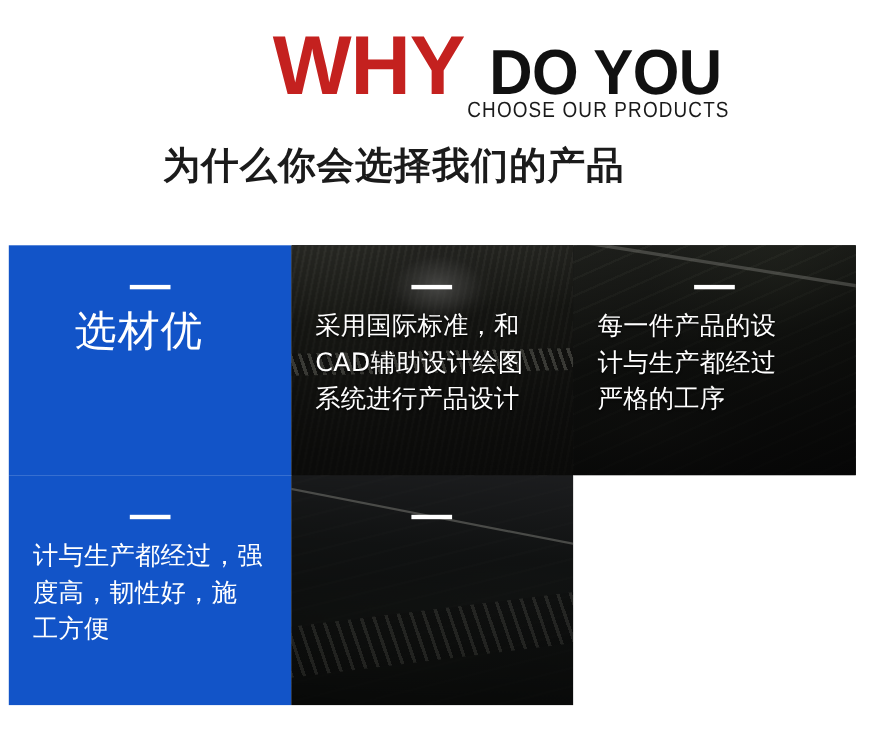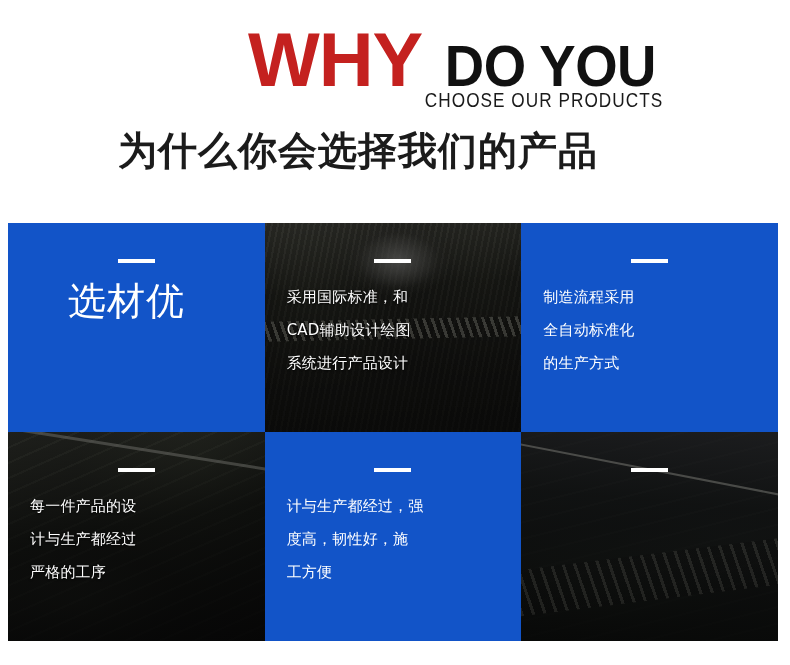--- a/index.html
+++ b/index.html
@@ -85,21 +85,21 @@
   }
 
   .subline-cn {
     position: absolute;
     left: 0;
     top: 128px;
     width: 716px;
     text-align: center;
     font-family: "DejaVu Sans", "Liberation Sans", sans-serif;
     font-weight: bold;
-    font-size: 39px;
+    font-size: 34px;
     line-height: 46px;
     letter-spacing: 1px;
     color: #1b1b1b;
     white-space: nowrap;
   }
 
   
   .grid {
     position: absolute;
     left: 8px;
@@ -210,21 +210,21 @@
     height: 4px;
     background: #ffffff;
     margin: 0 auto;
   }
 
   .cell-text {
     margin-top: 18px;
     padding: 0 14px 0 22px;
     color: #ffffff;
     font-family: "DejaVu Sans", "Liberation Sans", sans-serif;
-    font-size: 15px;
+    font-size: 23px;
     line-height: 33px;
     font-weight: normal;
     white-space: pre-line;
     letter-spacing: 0.2px;
   }
 
   .cell-text.big {
     font-size: 38px;
     line-height: 48px;
     margin-top: 14px;
@@ -267,28 +267,20 @@
     <div class="cell cell-photo">
       <div class="photo-a"></div>
       <div class="cell-body">
         <div class="dash"></div>
         <div class="cell-text shadowed">采用国际标准，和
 CAD辅助设计绘图
 系统进行产品设计</div>
       </div>
     </div>
 
-    <div class="cell cell-blue">
-      <div class="cell-body">
-        <div class="dash"></div>
-        <div class="cell-text">制造流程采用
-全自动标准化
-的生产方式</div>
-      </div>
-    </div>
 
     <div class="cell cell-photo">
       <div class="photo-b"></div>
       <div class="cell-body">
         <div class="dash"></div>
         <div class="cell-text shadowed">每一件产品的设
 计与生产都经过
 严格的工序</div>
       </div>
     </div>

